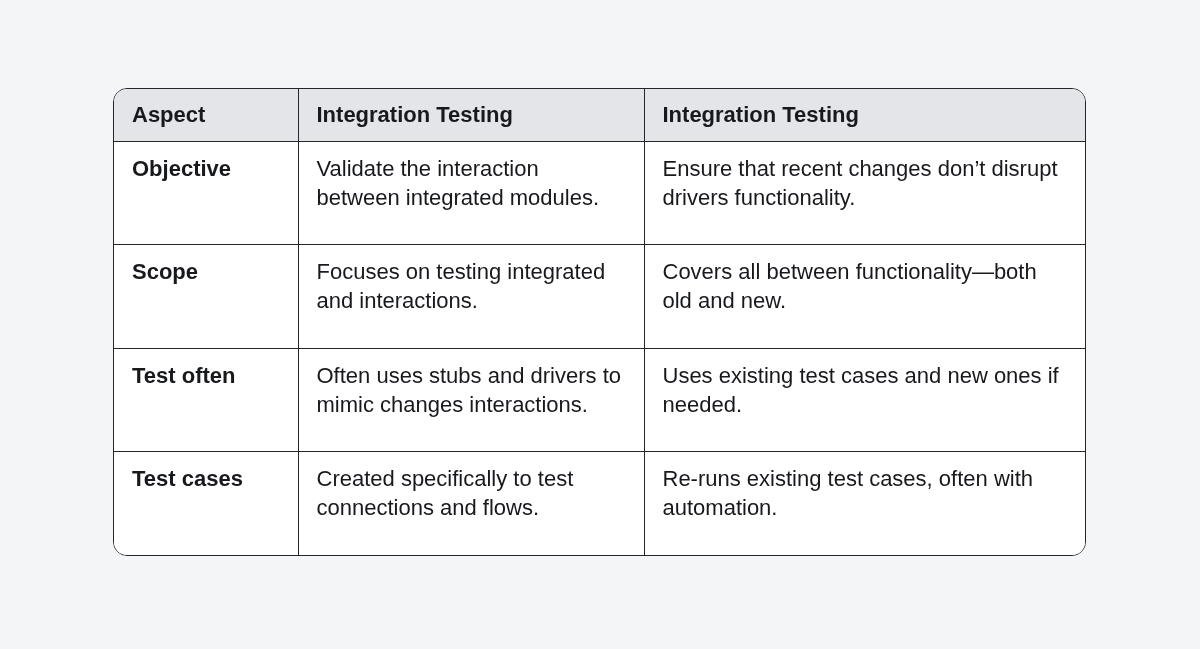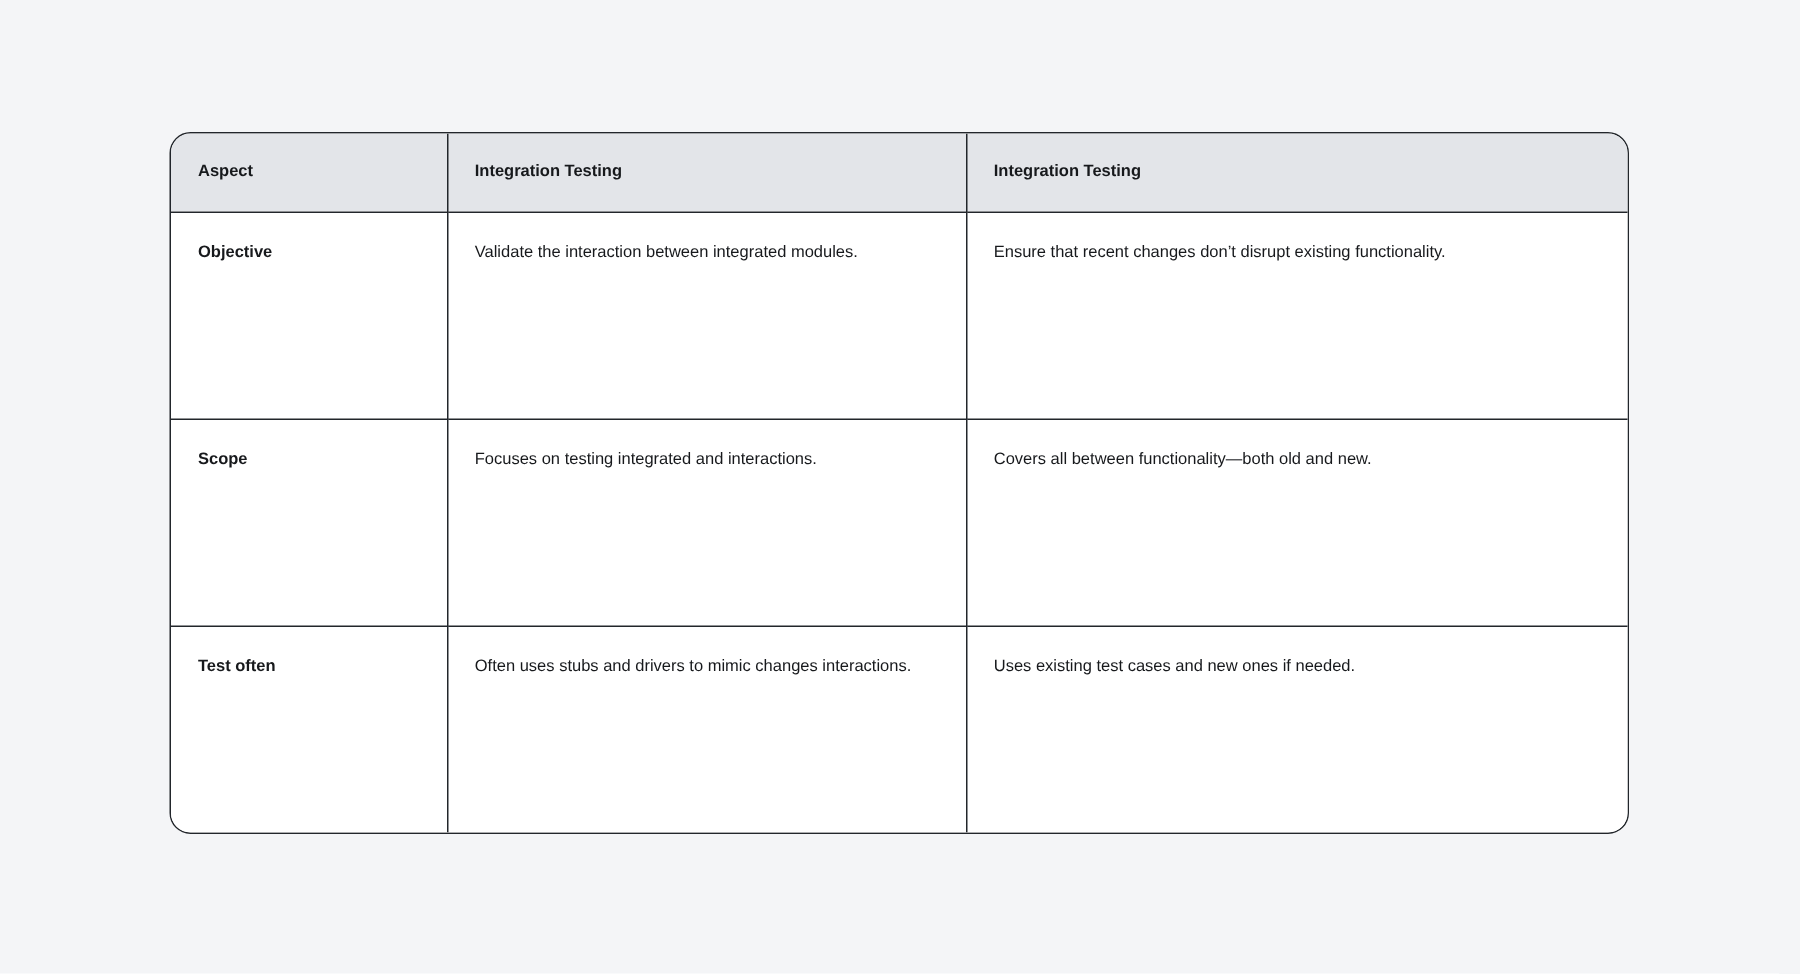--- a/index.html
+++ b/index.html
@@ -38,21 +38,21 @@
     border-collapse: collapse;
     table-layout: fixed;
   }
   col.c-aspect      { width: 184px; }
   col.c-integration { width: 346px; }
   col.c-regression  { width: 443px; }
   th, td {
     border: 1px solid var(--border-color);
     text-align: left;
     padding: 12px 18px 12px 18px;
-    font-size: 11px;
+    font-size: 22px;
     line-height: 29px;
   }
   
   tr > :first-child { border-left: none; }
   tr > :last-child  { border-right: none; }
   thead tr > *      { border-top: none; }
   tbody tr:last-child > * { border-bottom: none; }
   thead th {
     background: var(--header-bg);
     height: 52px;
@@ -84,27 +84,32 @@
       <tr>
         <th>Aspect</th>
         <th>Integration Testing</th>
         <th>Integration Testing</th>
       </tr>
     </thead>
     <tbody>
       <tr>
         <td class="aspect">Objective</td>
         <td>Validate the interaction between integrated modules.</td>
-        <td>Ensure that recent changes don’t disrupt existing functionality.</td>
+        <td>Ensure that recent changes don’t disrupt drivers functionality.</td>
       </tr>
       <tr>
         <td class="aspect">Scope</td>
         <td>Focuses on testing integrated and interactions.</td>
         <td>Covers all between functionality—both old and new.</td>
       </tr>
       <tr>
         <td class="aspect">Test often</td>
         <td>Often uses stubs and drivers to mimic changes interactions.</td>
         <td>Uses existing test cases and new ones if needed.</td>
       </tr>
+      <tr>
+        <td class="aspect">Test cases</td>
+        <td>Created specifically to test connections and flows.</td>
+        <td>Re-runs existing test cases, often with automation.</td>
+      </tr>
     </tbody>
   </table>
 </div>
 
 </body></html>

